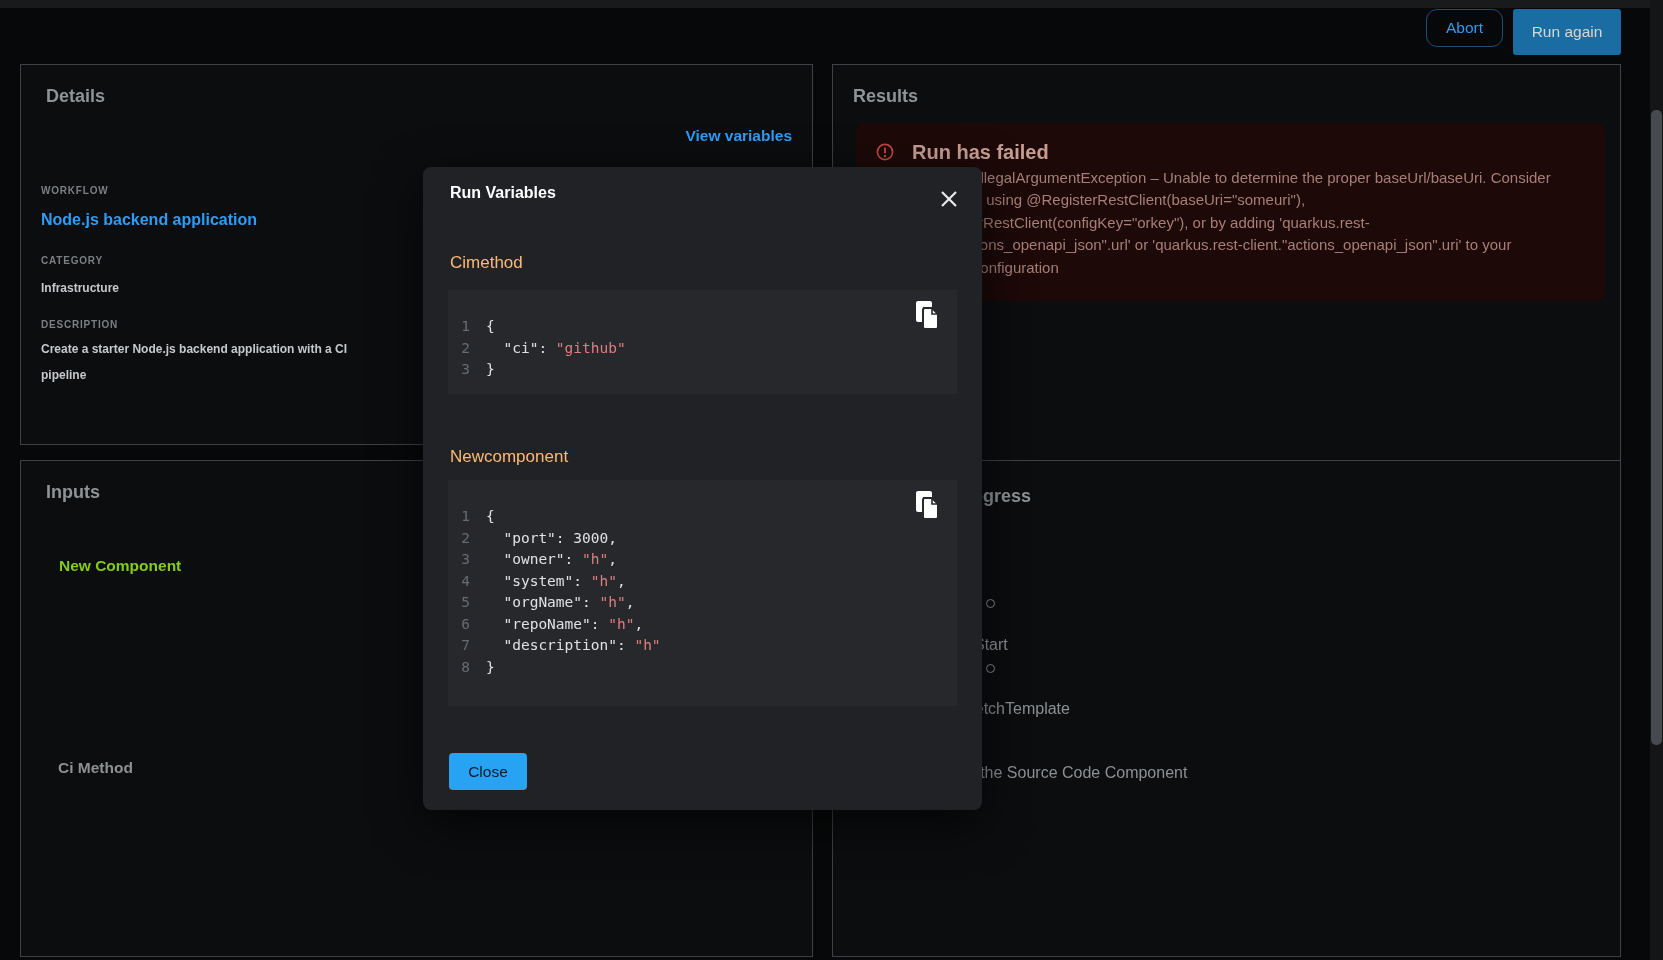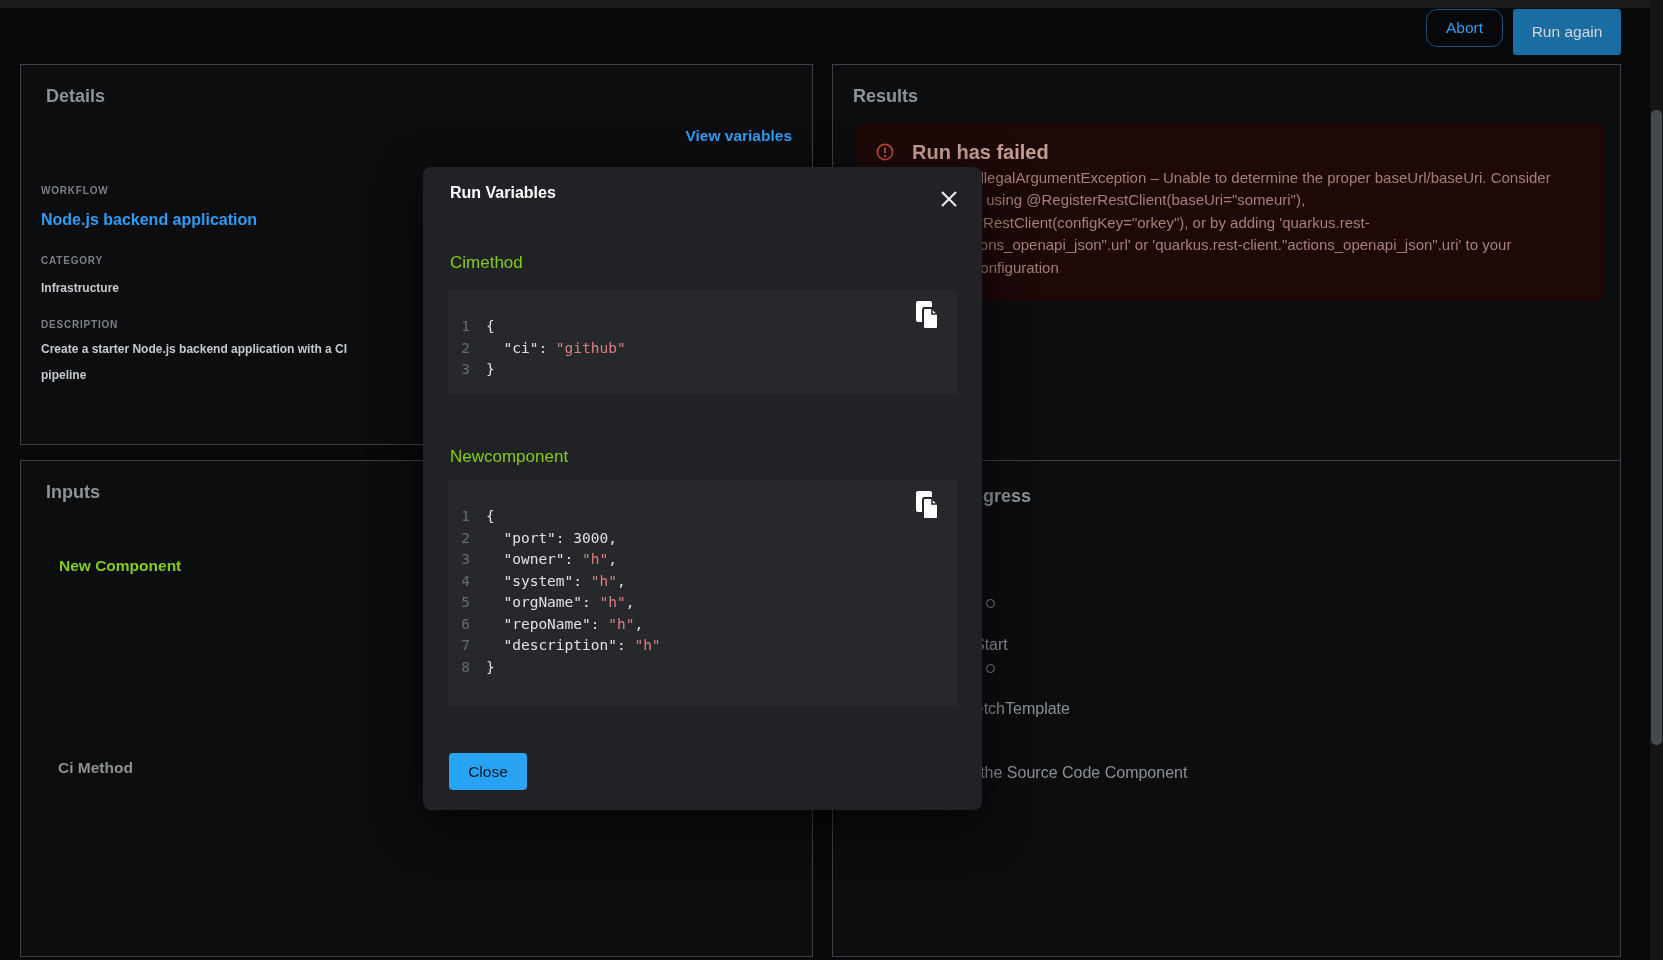--- a/index.html
+++ b/index.html
@@ -28,21 +28,21 @@
 
   
   .step-label{position:absolute;font-size:16px;color:#8d9194;white-space:nowrap;}
   .step-dot{position:absolute;width:9px;height:9px;border:1.5px solid #8d9194;border-radius:50%;box-sizing:border-box;}
 
   
   .modal{position:absolute;left:423px;top:167px;width:559px;height:643px;background:#202226;
          border-radius:8px;box-shadow:0 14px 48px rgba(0,0,0,.65);z-index:10;}
   .modal-title{position:absolute;left:27px;top:17px;font-size:16px;font-weight:700;color:#ffffff;white-space:nowrap;}
   .modal-close{position:absolute;left:513px;top:21px;width:26px;height:26px;display:flex;align-items:center;justify-content:center;cursor:pointer;}
-  .section-heading{position:absolute;font-size:17px;font-weight:400;color:#84cc16;white-space:nowrap;}
+  .section-heading{position:absolute;font-size:17px;font-weight:400;color:#fdba74;white-space:nowrap;}
   .code-block{position:absolute;left:25px;width:509px;background:#26282c;
      font-family:"DejaVu Sans Mono",monospace;font-size:14.5px;line-height:21.5px;
      padding:26px 0 0 12px;box-sizing:border-box;}
   .code-line{display:flex;}
   .ln{flex:none;width:10px;text-align:right;margin-right:16px;color:#686c71;}
   .codetxt{white-space:pre;}
   .tok-plain{color:#dfe1e3;}
   .tok-str{color:#dd7e81;}
   .copy-btn{position:absolute;top:10px;right:15px;width:27px;height:31px;cursor:pointer;}
   .btn-close-modal{position:absolute;left:26px;top:586px;width:78px;height:37px;background:#28a3f4;border-radius:4px;

